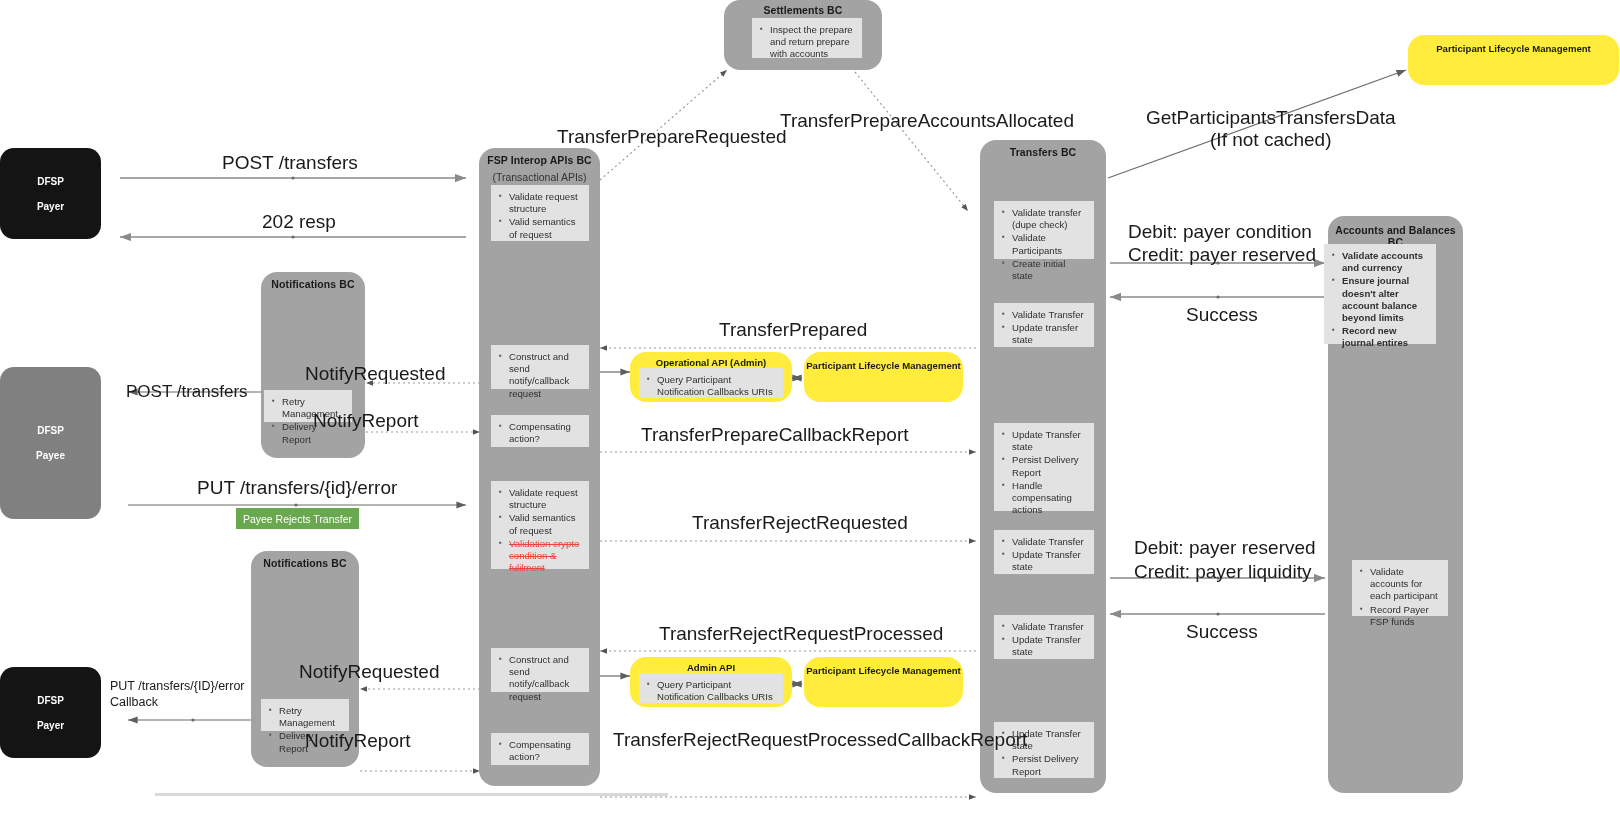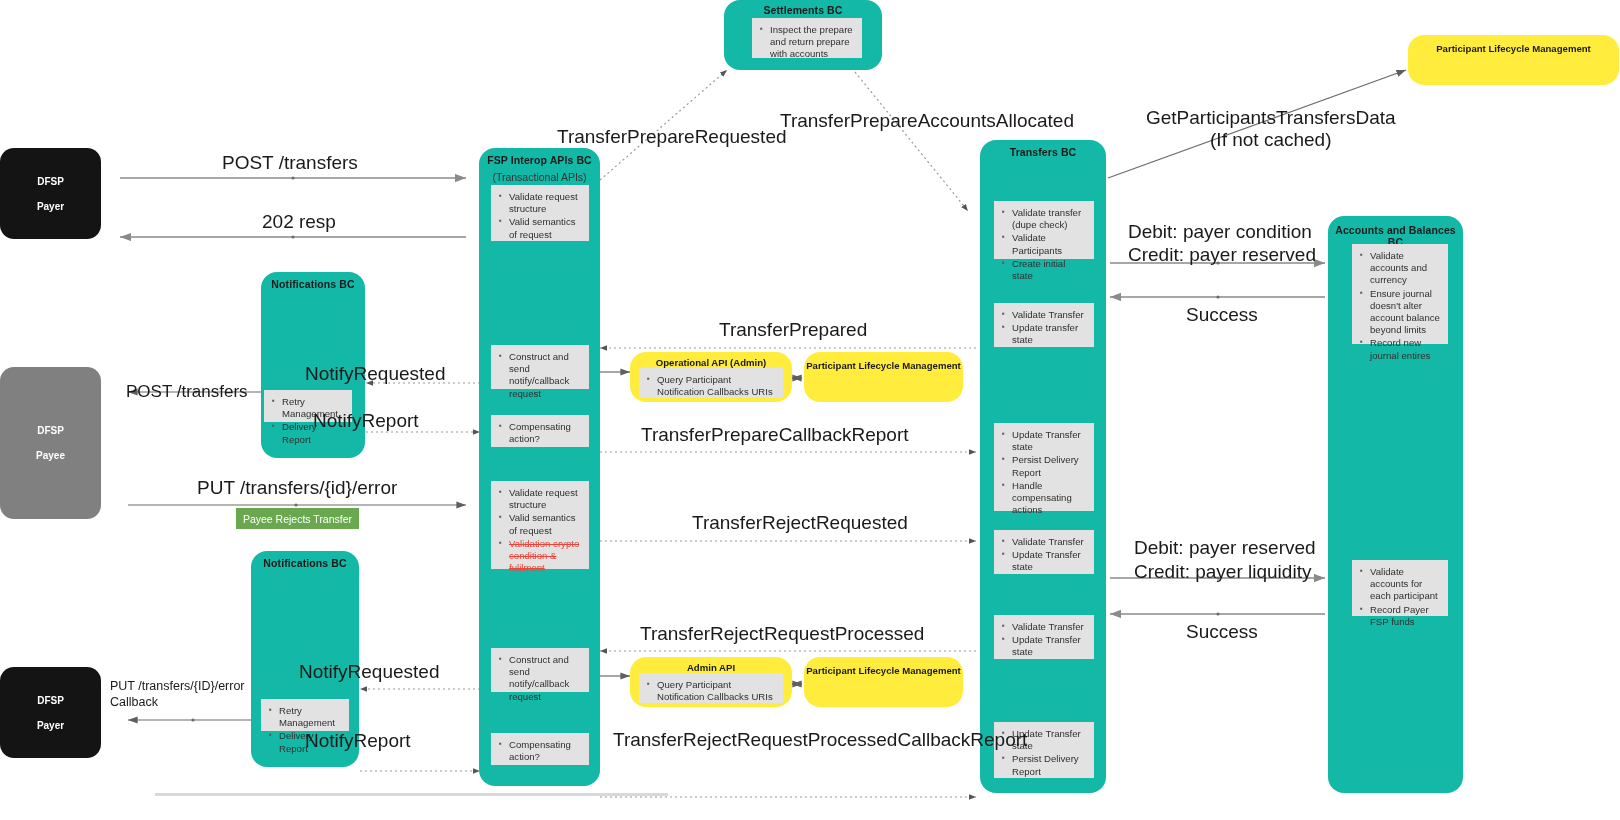--- a/index.html
+++ b/index.html
@@ -21,21 +21,21 @@
     width:1620px;
     height:820px;
     pointer-events:none;
   }
   .node{
     position:absolute;
     box-sizing:border-box;
   }
   
   .bc{
-    background:#14b8a6;
+    background:#a3a3a3;
     border-radius:16px;
   }
   .bc-title{
     position:absolute;
     left:0; right:0;
     text-align:center;
     font-size:10.5px;
     font-weight:bold;
     color:#1a1a1a;
     letter-spacing:.1px;
@@ -345,21 +345,21 @@
     <ul>
       <li>Update Transfer state</li>
       <li>Persist Delivery Report</li>
     </ul>
   </div>
 
   <div class="node bc" style="left:1328px; top:216px; width:135px; height:577px;">
     <div class="bc-title" style="top:8px;">Accounts and Balances BC</div>
   </div>
 
-  <div class="act" style="left:1352px; top:244px; width:96px; height:100px;">
+  <div class="act" style="left:1324px; top:244px; width:112px; height:100px;font-weight:bold;">
     <ul>
       <li>Validate accounts and currency</li>
       <li>Ensure journal doesn't alter account balance beyond limits</li>
       <li>Record new journal entires</li>
     </ul>
   </div>
 
   <div class="act" style="left:1352px; top:560px; width:96px; height:56px;">
     <ul>
       <li>Validate accounts for each participant</li>
@@ -448,21 +448,21 @@
   <div class="lbl" style="left:641px; top:424px;"><span>TransferPrepareCallbackReport</span></div>
 
   <div class="lbl" style="left:197px; top:477px;"><span>PUT /transfers/{id}/error</span></div>
 
   <div class="lbl" style="left:692px; top:512px;"><span>TransferRejectRequested</span></div>
 
   <div class="lbl" style="left:1134px; top:537px;"><span>Debit: payer reserved</span></div>
   <div class="lbl" style="left:1134px; top:561px;"><span>Credit: payer liquidity</span></div>
   <div class="lbl" style="left:1186px; top:621px;"><span>Success</span></div>
 
-  <div class="lbl" style="left:640px; top:623px;"><span>TransferRejectRequestProcessed</span></div>
+  <div class="lbl" style="left:659px; top:623px;"><span>TransferRejectRequestProcessed</span></div>
 
   <div class="lbl" style="left:299px; top:661px;"><span>NotifyRequested</span></div>
   <div class="lbl" style="left:305px; top:730px;"><span>NotifyReport</span></div>
 
   <div class="lbl" style="left:110px; top:678px; font-size:12.5px; line-height:16px;">
     <span>PUT /transfers/{ID}/error</span><br>
     <span>Callback</span>
   </div>
 
   <div class="lbl wrap" style="left:613px; top:729px; width:350px;">

